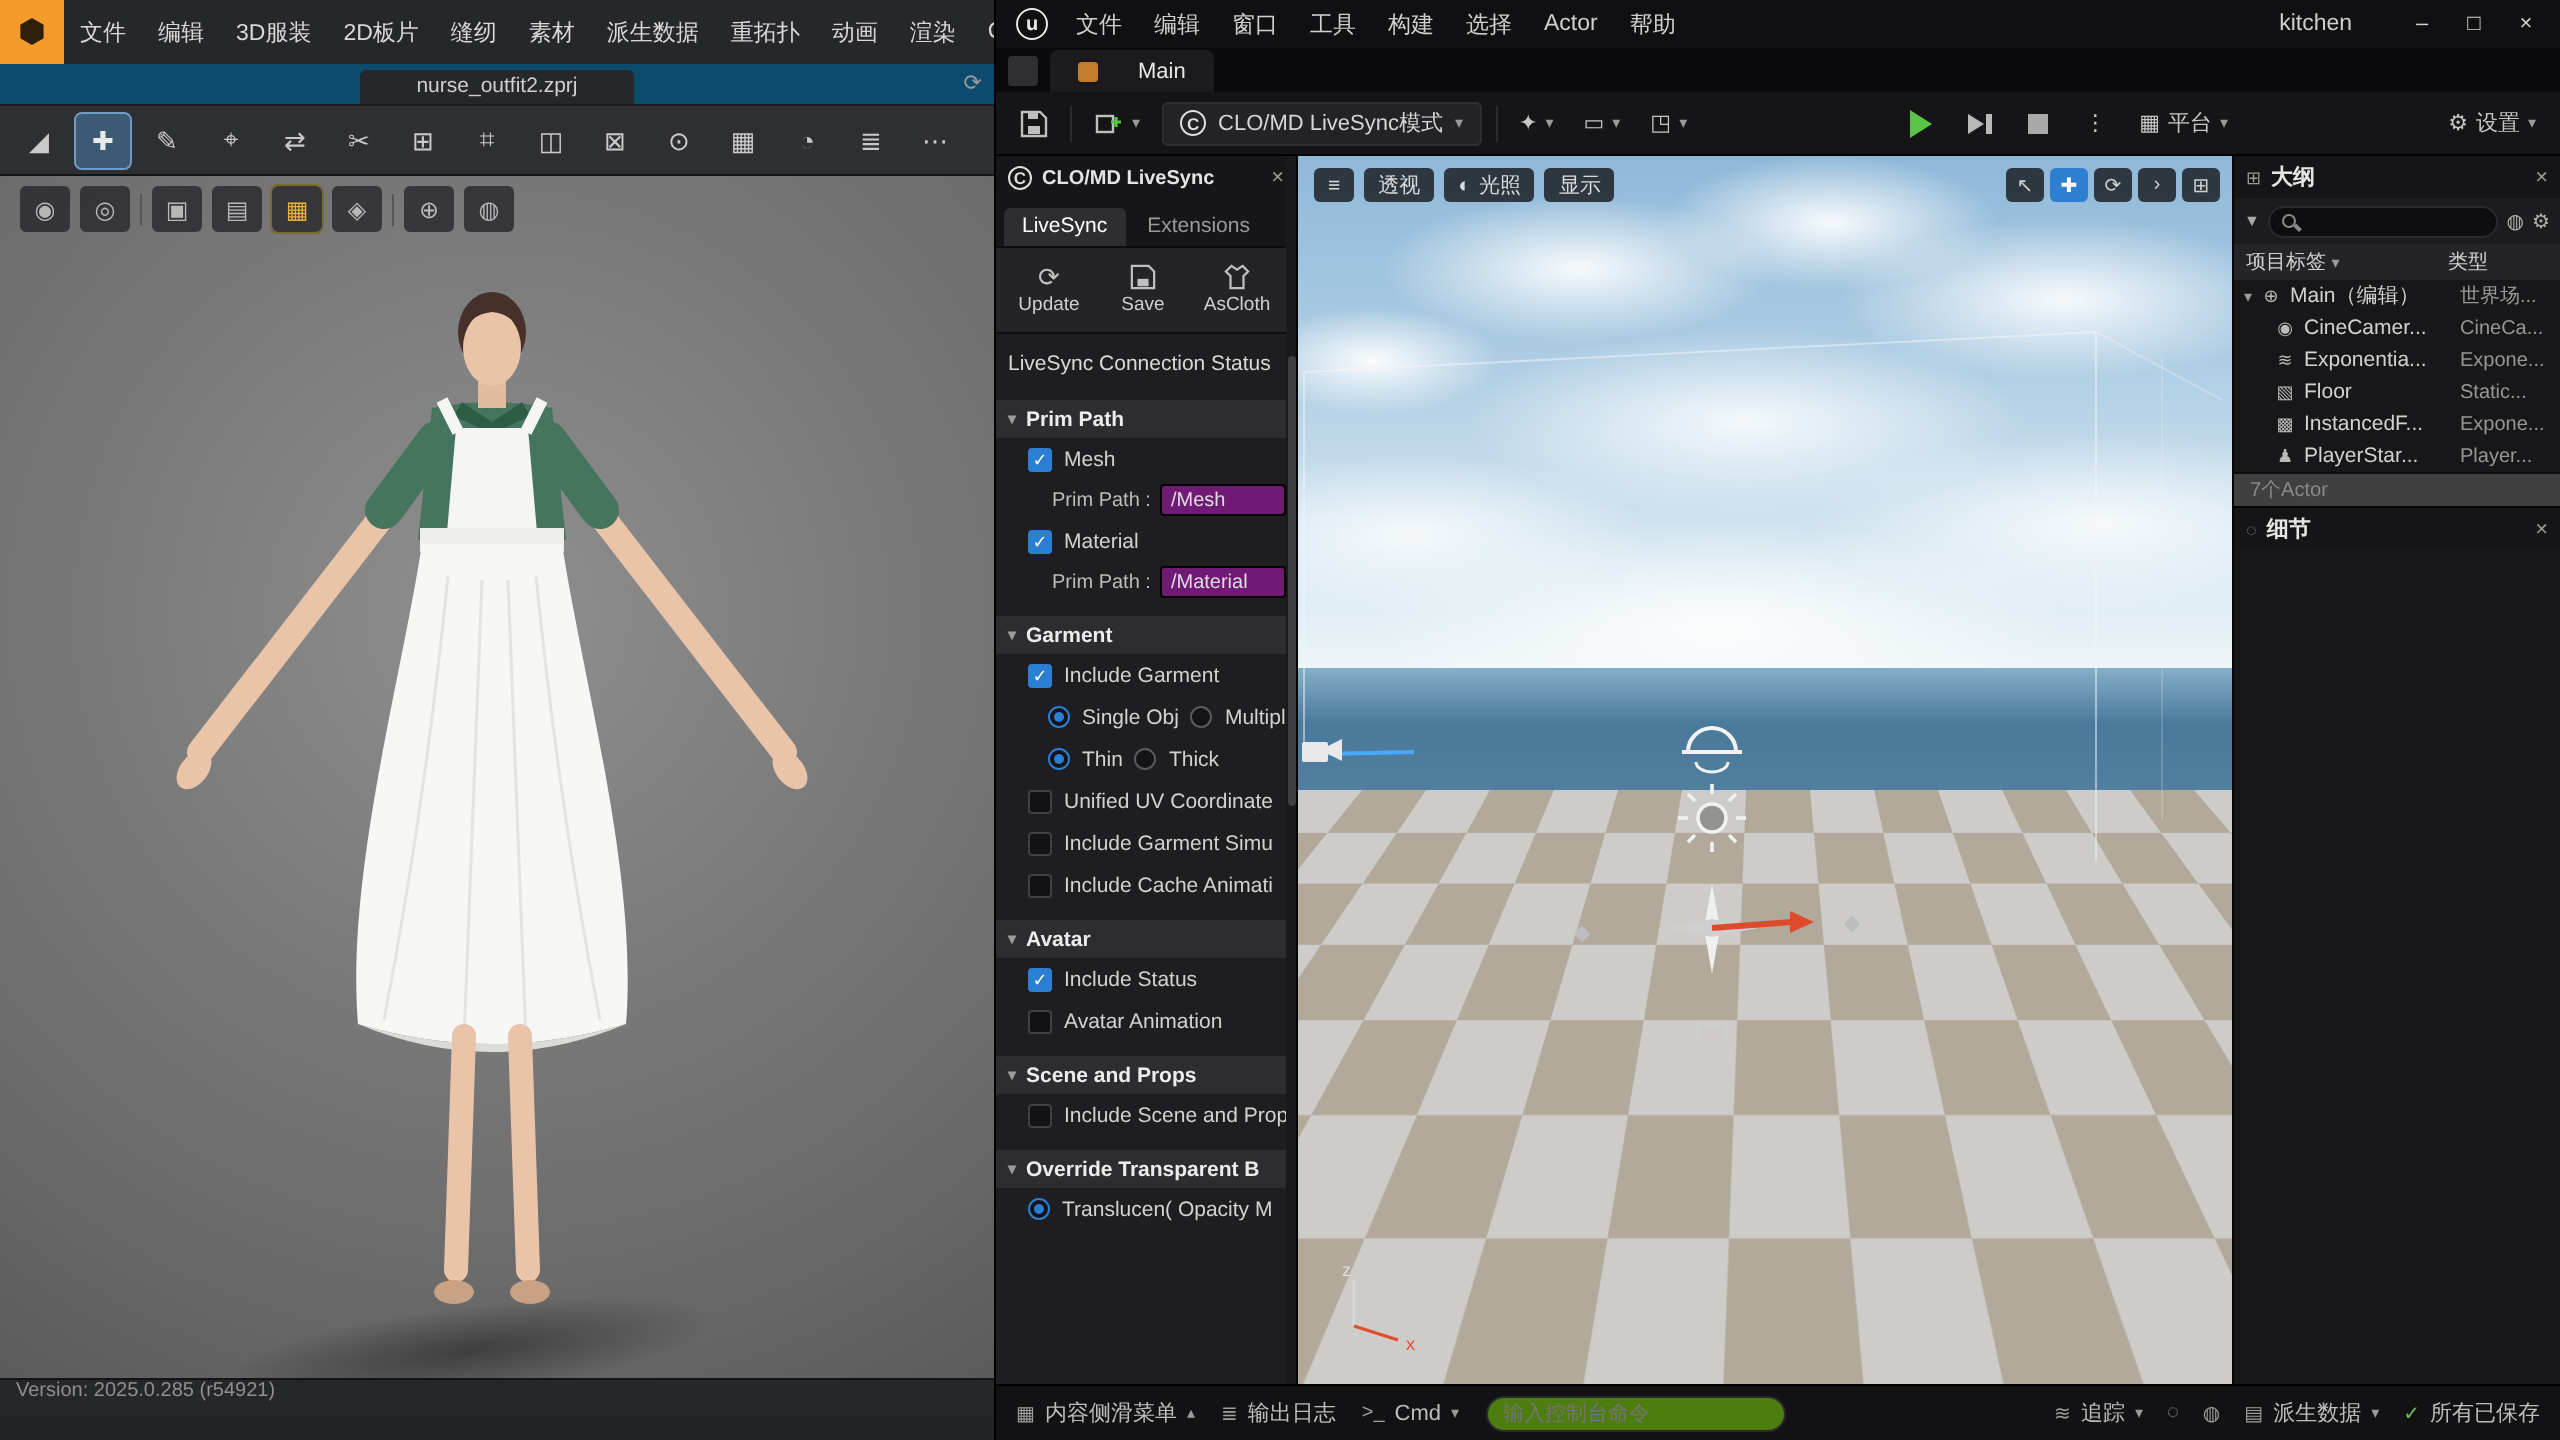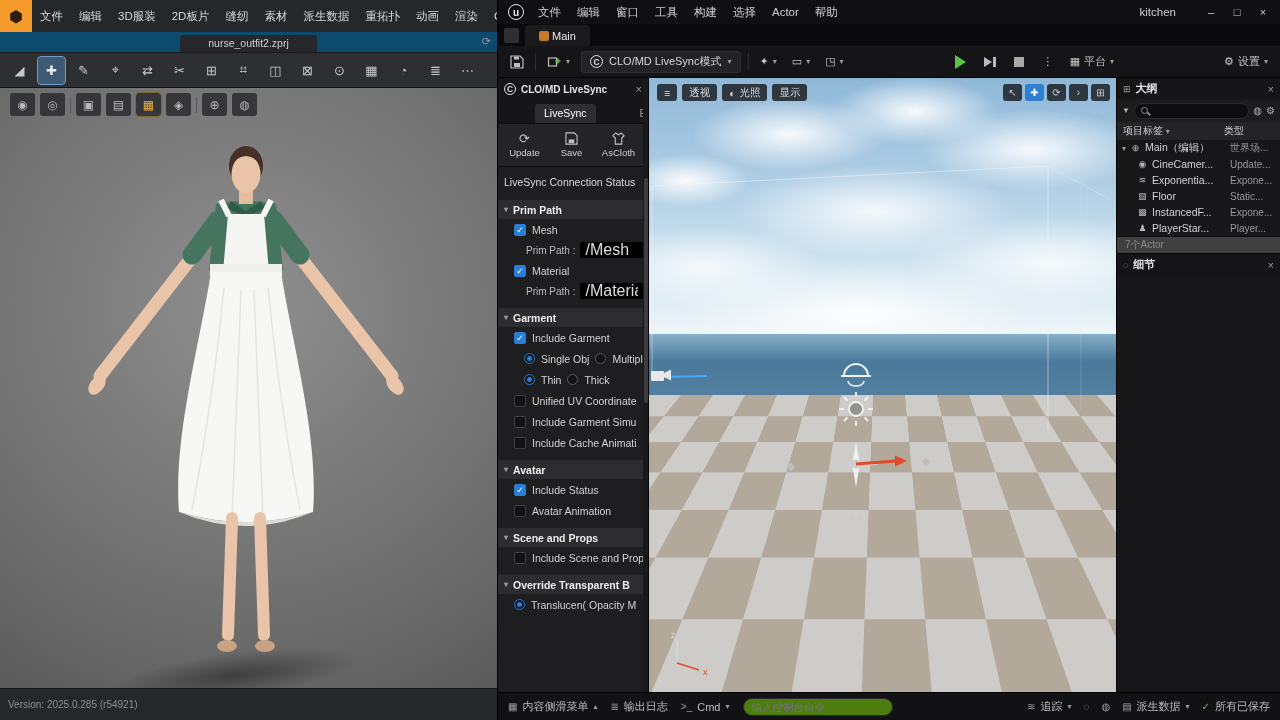--- a/index.html
+++ b/index.html
@@ -24,36 +24,36 @@
   .md-viewport{position:absolute;top:88px;left:0;right:0;bottom:26px;overflow:hidden;
     background:radial-gradient(circle 560px at 50% 36%, #8f8f8f, #6c6c6c 58%, #4a4a4a 105%);}
   .md-vp-toolbar{position:absolute;top:5px;left:10px;display:flex;align-items:center;gap:5px;z-index:3;}
   .md-vp-btn{width:25px;height:23px;border-radius:3px;background:rgba(43,44,48,.85);color:#b7b7b7;
              display:flex;align-items:center;justify-content:center;font-size:12px;}
   .md-vp-btn.active{color:#e8b23a;outline:1px solid #7a6a32;}
   .vsep{width:1px;height:16px;background:#55565a;}
   .md-shadow{position:absolute;left:66px;top:556px;width:340px;height:62px;transform:rotate(-7deg);
     background:radial-gradient(ellipse 50% 50% at 50% 50%, rgba(15,15,15,.45), rgba(15,15,15,0) 72%);}
   .md-avatar{position:absolute;left:66px;top:50px;}
-  .md-status{position:absolute;left:0;right:0;bottom:0;height:32px;background:#26272b;border-top:1px solid #141416;
-             display:flex;align-items:center;padding:0 8px;color:#8f8f8f;font-size:10px;}
+  .md-status{position:absolute;left:0;right:0;bottom:12px;height:19px;background:#26272b;border-top:1px solid #141416;
+             display:flex;align-items:flex-start;padding:0 8px;color:#8f8f8f;font-size:10px;}
 
   
   .ue{position:absolute;left:497px;top:0;width:783px;height:720px;background:#141416;border-left:1px solid #000;}
   .ue-titlebar{height:24px;background:#101013;display:flex;align-items:center;padding:0 4px;}
   .ue-logo{width:16px;height:16px;border-radius:50%;border:1.5px solid #e8e8e8;color:#e8e8e8;margin:0 6px;
            display:flex;align-items:center;justify-content:center;font-size:10px;font-weight:bold;flex:none;}
   .ue-menu{display:flex;align-items:center;}
   .ue-menu span{padding:0 8px;font-size:11.5px;color:#cfcfcf;}
   .ue-title{margin-left:auto;font-size:11.5px;color:#cfcfcf;}
   .winbtns{display:flex;margin-left:22px;}
   .winbtn{width:26px;height:24px;display:flex;align-items:center;justify-content:center;color:#cfcfcf;font-size:11px;}
   .ue-tabbar{height:22px;background:#0a0a0c;display:flex;align-items:flex-end;}
   .ue-appicon{width:15px;height:15px;margin:0 6px 3px;background:#2e2e33;border-radius:2px;}
-  .ue-tab{height:21px;background:#1b1b1e;border-radius:4px 4px 0 0;display:flex;align-items:center;gap:3px;padding:0 14px;}
+  .ue-tab{height:21px;background:#1b1b1e;border-radius:4px 4px 0 0;display:flex;align-items:center;gap:20px;padding:0 14px;}
   .ue-tab-ico{width:10px;height:10px;background:#c47b2a;border-radius:2px;}
   .ue-tab span{font-size:11px;color:#e8e8e8;}
   .ue-toolbar{height:32px;background:#151517;border-bottom:1px solid #000;display:flex;align-items:center;gap:7px;padding:0 8px;}
   .tb-btn{height:22px;min-width:22px;border-radius:3px;display:flex;align-items:center;justify-content:center;gap:4px;
           color:#c6c6c6;font-size:11px;padding:0 4px;}
   .tb-drop{background:#232327;border:1px solid #2e2e33;border-radius:3px;height:22px;display:flex;align-items:center;gap:6px;padding:0 8px;color:#d6d6d6;font-size:11px;}
   .clo-badge{width:13px;height:13px;border-radius:50%;border:1.5px solid #dfdfdf;color:#dfdfdf;font-size:8.5px;font-weight:bold;
              display:flex;align-items:center;justify-content:center;flex:none;}
   .caret{font-size:8px;color:#9a9a9a;}
   .tsep{width:1px;height:18px;background:#2c2c30;}
@@ -63,40 +63,40 @@
   .skip .b{width:2.5px;height:10px;background:#b9b9b9;margin-left:1.5px;}
   .stop-sq{width:10px;height:10px;background:#a9a9a9;}
   .ue-main{position:absolute;top:78px;left:0;right:0;bottom:28px;display:flex;}
 
   
   .ls{width:151px;background:#1e1e21;border-right:1px solid #050506;position:relative;overflow:hidden;flex:none;}
   .ls-head{height:22px;background:#161618;display:flex;align-items:center;gap:5px;padding:0 6px;}
   .ls-head .t{font-size:10px;font-weight:bold;color:#e4e4e4;white-space:nowrap;overflow:hidden;}
   .ls-close{margin-left:auto;color:#9a9a9a;font-size:11px;}
   .ls-tabs{height:23px;background:#161618;display:flex;align-items:flex-end;padding-left:4px;gap:2px;}
-  .ls-tab{font-size:10.5px;color:#9a9a9a;padding:3px 9px 4px;border-radius:3px 3px 0 0;margin-left:33px;}
+  .ls-tab{font-size:10.5px;color:#9a9a9a;padding:3px 9px 4px;border-radius:3px 3px 0 0;}
   .ls-tab.active{background:#2e2e32;color:#fff;}
   .ls-actions{height:44px;background:#242428;border-top:1px solid #0c0c0e;border-bottom:1px solid #0c0c0e;
               display:flex;align-items:center;justify-content:flex-start;padding:0 4px;gap:2px;}
   .ls-act{width:45px;display:flex;flex-direction:column;align-items:center;gap:2px;color:#cfcfcf;font-size:9.5px;}
   .ls-act .g{font-size:13px;line-height:12px;color:#c0c0c0;}
   .ls-body{position:absolute;top:90px;bottom:0;left:0;right:5px;overflow:hidden;}
   .ls-status{padding:8px 6px 5px;font-size:10.5px;color:#dadada;white-space:nowrap;}
   .sec{height:19px;background:#2d2d31;display:flex;align-items:center;gap:5px;padding:0 6px;margin-top:7px;
        font-size:10.5px;font-weight:bold;color:#ececec;white-space:nowrap;overflow:hidden;}
   .ls-row{display:flex;align-items:center;gap:6px;height:21px;padding-left:16px;font-size:10.5px;color:#d2d2d2;white-space:nowrap;overflow:hidden;}
   .ls-row.deep{padding-left:26px;}
   .cb{width:12px;height:12px;border:1px solid #414145;background:#121214;border-radius:2px;flex:none;
       display:flex;align-items:center;justify-content:center;font-size:9px;color:#fff;}
   .cb.on{background:#2a7fd4;border-color:#2a7fd4;}
   .radio{width:11px;height:11px;border-radius:50%;border:1px solid #5a5a5e;background:#141416;position:relative;flex:none;}
   .radio.on{border-color:#2a7fd4;}
   .radio.on::after{content:"";position:absolute;inset:2px;border-radius:50%;background:#2a7fd4;}
   .ls-field{display:flex;align-items:center;gap:5px;height:20px;padding-left:28px;font-size:10px;color:#bdbdbd;}
-  .ls-field input{flex:1;min-width:0;height:16px;background:#000000;border:1px solid #000;border-radius:2px;color:#dedede;font-size:16px;padding:0 4px;}
+  .ls-field input{flex:1;min-width:0;height:16px;background:#701a75;border:1px solid #000;border-radius:2px;color:#dedede;font-size:10px;padding:0 4px;}
   .ls-scroll{position:absolute;right:0;top:0;bottom:0;width:5px;background:#19191b;}
   .ls-thumb{position:absolute;right:0.5px;top:100px;width:4px;height:225px;background:#3e3e42;border-radius:2px;}
 
   
   .vp{width:467px;position:relative;overflow:hidden;background:#89b2d0;flex:none;}
   .vp-sky{position:absolute;left:0;right:0;top:0;height:256px;
     background:linear-gradient(#8fb8d8, #aecde4 40%, #dcebf3 85%, #eef5f8 100%);}
   .vp-clouds{position:absolute;left:0;right:0;top:0;height:256px;background-image:
     radial-gradient(90px 38px at 8% 40%, rgba(255,255,255,.95), rgba(255,255,255,0) 70%),
     radial-gradient(140px 52px at 30% 22%, rgba(255,255,255,.92), rgba(255,255,255,0) 70%),
@@ -647,21 +647,21 @@
         <div class="ol-rows">
           <div class="ol-row">
             <span class="caret">▾</span>
             <span class="ico">⊕</span>
             <span class="lbl">Main（编辑）</span>
             <span class="ol-type">世界场...</span>
           </div>
           <div class="ol-row child">
             <span class="ico">◉</span>
             <span class="lbl">CineCamer...</span>
-            <span class="ol-type">Update...</span>
+            <span class="ol-type">CineCa...</span>
           </div>
           <div class="ol-row child">
             <span class="ico">≋</span>
             <span class="lbl">Exponentia...</span>
             <span class="ol-type">Expone...</span>
           </div>
           <div class="ol-row child">
             <span class="ico">▧</span>
             <span class="lbl">Floor</span>
             <span class="ol-type">Static...</span>

